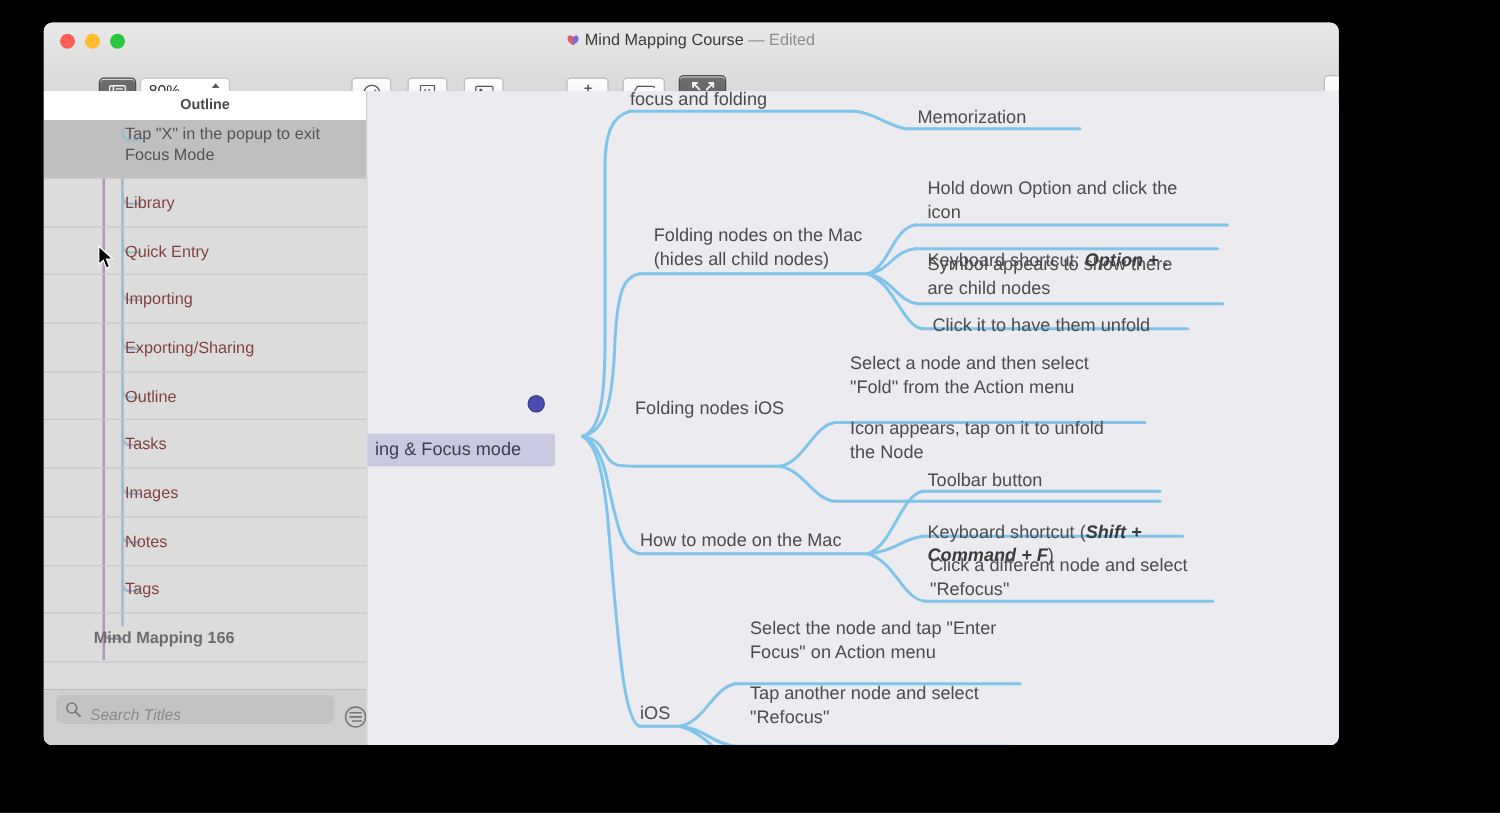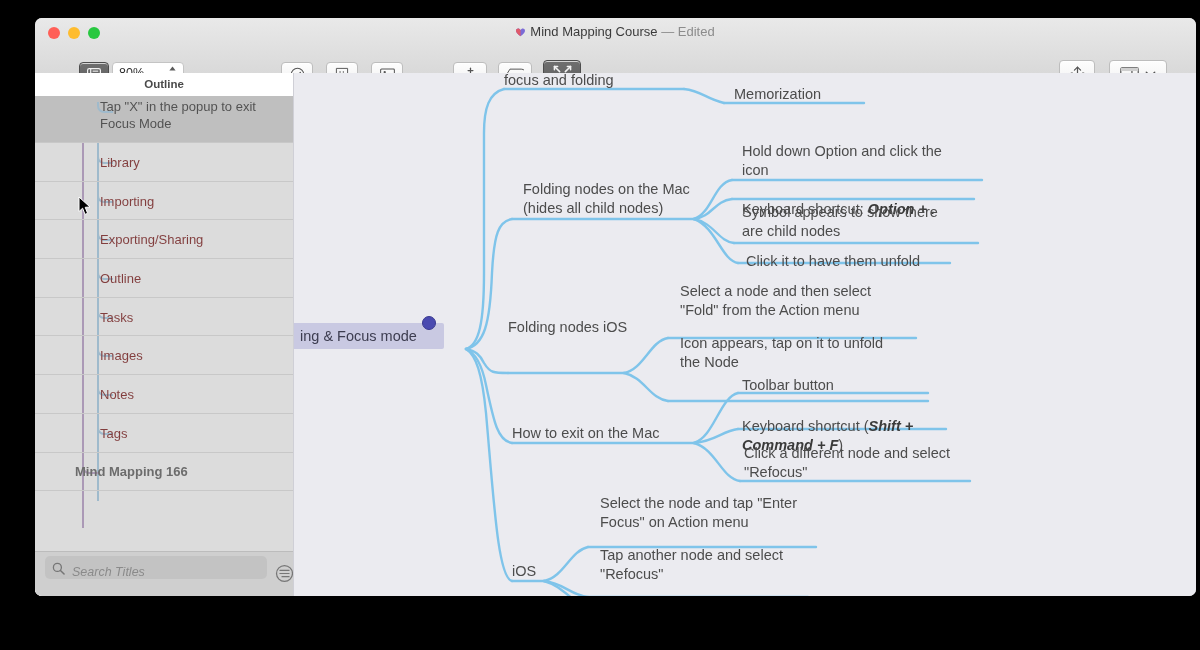--- a/index.html
+++ b/index.html
@@ -1,21 +1,21 @@
 <!DOCTYPE html>
 <html><head>
 <meta charset="utf-8">
 <style>
   html,body{margin:0;padding:0;background:#000;}
   body{width:1200px;height:650px;overflow:hidden;font-family:"Liberation Sans",sans-serif;}
 
   #app{position:absolute;left:0;top:0;width:1200px;height:650px;background:#000;}
 
   
-  .window{position:absolute;left:35px;top:18px;width:1161px;height:578px;
+  .window{position:absolute;left:35px;top:18px;width:1036px;height:578px;
           background:#ececec;border-radius:7px;overflow:hidden;
           box-shadow:0 6px 28px rgba(0,0,0,.55);}
 
   
   .titlebar{position:absolute;left:0;top:0;width:100%;height:55px;
             background:linear-gradient(#e9e9e9,#d9d9d9);
             border-bottom:1px solid #b8b8b8;}
   .traffic{position:absolute;left:13px;top:9px;display:flex;gap:8px;}
   .tl{width:12px;height:12px;border-radius:50%;}
   .tl.red{background:#ff5f57;}
@@ -79,21 +79,21 @@
 
   
   .canvas{position:absolute;left:258px;top:0;width:872px;height:523px;
           background:#ebebf0;overflow:hidden;border-left:1px solid #cfcfd6;}
   .canvas svg{position:absolute;left:0;top:0;}
 
   .node{position:absolute;font-size:14.5px;color:#4c4c4c;line-height:19px;
         white-space:pre-line;}
   .node b{font-weight:bold;font-style:italic;color:#3a3a3a;}
   .root{position:absolute;height:26px;background:#c9c9e2;border-radius:2px;
-        display:flex;align-items:center;padding:0 8px;box-sizing:border-box;}
+        display:flex;align-items:center;padding:0 8px;box-sizing:border-box;margin-top:24px;}
   .root .t{font-size:14.5px;color:#3d3d50;white-space:nowrap;}
   .rootdot{position:absolute;width:12px;height:12px;border-radius:50%;
            background:#4a4ab0;border:1px solid #3a3a90;}
 
   
   .cursor{position:absolute;z-index:50;}
 </style>
 </head>
 <body>
 
@@ -236,20 +236,24 @@
           <div class="vline-blue" style="height:405px;top:0;"></div>
 
           <div class="row first">
             <div class="elbow" style="top:6px;"></div>
             <div class="label" style="width:185px;white-space:normal;">Tap "X" in the popup to exit Focus Mode</div>
           </div>
 
           <div class="row">
             <div class="elbow" style="top:10px;"></div>
             <div class="label">Library</div>
+          </div>
+          <div class="row">
+            <div class="elbow" style="top:10px;"></div>
+            <div class="label">Quick Entry</div>
           </div>
           <div class="row">
             <div class="elbow" style="top:10px;"></div>
             <div class="label">Importing</div>
           </div>
           <div class="row">
             <div class="elbow" style="top:10px;"></div>
             <div class="label">Exporting/Sharing</div>
           </div>
           <div class="row">
@@ -351,21 +355,21 @@
 
         <div class="root" style="left:-2px;top:250px;width:152px;">
           <span class="t">ing &amp; Focus mode</span>
         </div>
         <div class="rootdot" style="left:128px;top:243px;"></div>
 
         <div class="node" style="left:210px;top:-2px;">focus and folding</div>
         <div class="node" style="left:218px;top:107px;margin-left:11px;">Folding nodes on the Mac
 (hides all child nodes)</div>
         <div class="node" style="left:214px;top:245px;">Folding nodes iOS</div>
-        <div class="node" style="left:218px;top:351px;">How to exit on the Mac</div>
+        <div class="node" style="left:218px;top:351px;">How to mode on the Mac</div>
         <div class="node" style="left:218px;top:489px;">iOS</div>
 
         <div class="node" style="left:440px;top:12px;">Memorization</div>
 
         <div class="node" style="left:448px;top:69px;">Hold down Option and click the
 icon</div>
         <div class="node" style="left:448px;top:108px;">
           <span>Keyboard shortcut: </span><b>Option + .</b>
         </div>
         <div class="node" style="left:448px;top:130px;">Symbol appears to show there

